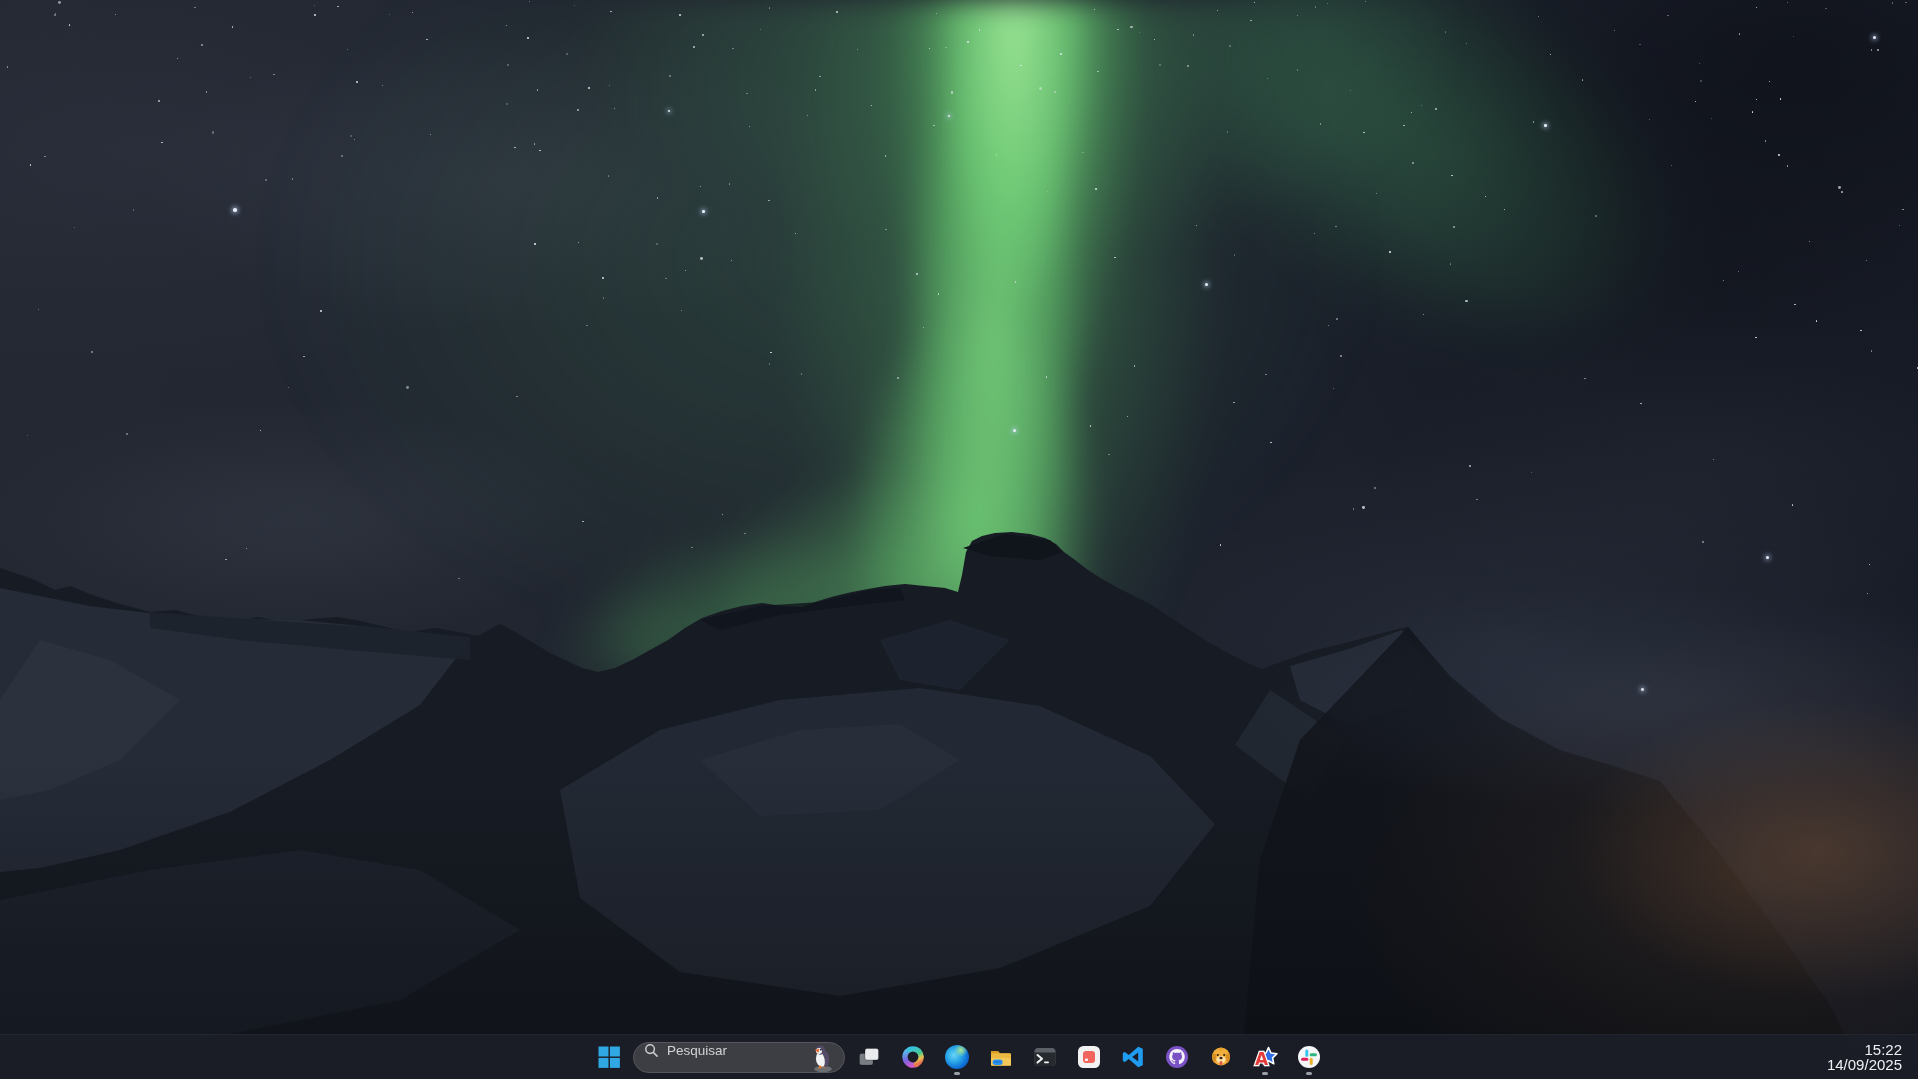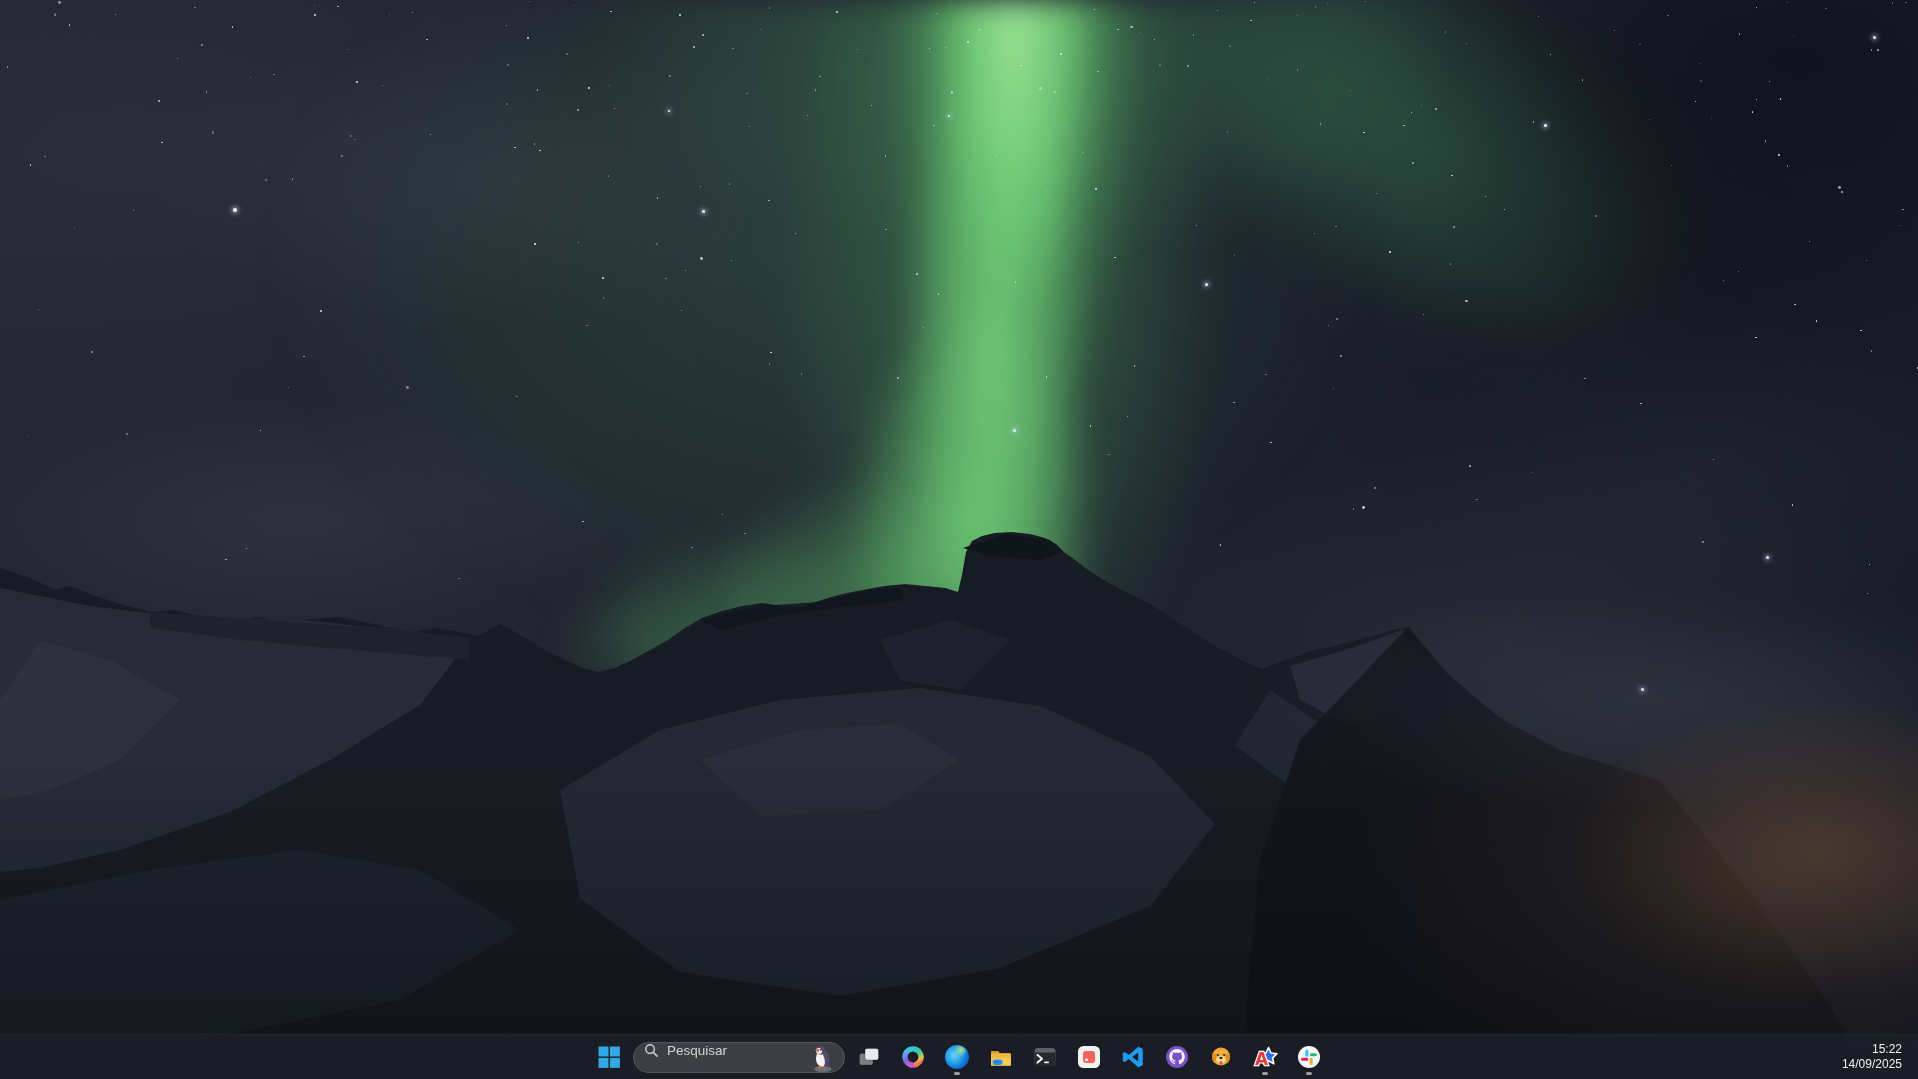--- a/index.html
+++ b/index.html
@@ -55,21 +55,21 @@
   .tb-btn{position:relative;width:40px;height:40px;border:none;background:transparent;
     border-radius:5px;display:flex;align-items:center;justify-content:center;padding:0;cursor:pointer;}
   .run-dot{position:absolute;left:50%;transform:translateX(-50%);bottom:2px;
     width:6px;height:3px;border-radius:2px;background:#9aa0a6;}
   .search-pill{height:31px;width:212px;border-radius:16px;display:flex;align-items:flex-start;
     background:#3c3e43;border:1px solid #55575c;box-sizing:border-box;padding:0 6px 0 10px;cursor:pointer;}
   .search-pill .s-label{flex:0 0 auto;margin-left:8px;font-size:13.5px;color:#d2d3d5;}
   .search-pill .s-spacer{flex:1;}
   .tb-clock{position:absolute;right:8px;top:0;height:44px;display:flex;flex-direction:column;
     justify-content:center;align-items:flex-end;padding:0 8px;border-radius:5px;cursor:default;
-    font-size:12px;line-height:15px;color:#eef1f4;text-align:left;}
+    font-size:15px;line-height:15px;color:#eef1f4;text-align:left;}
 
   
   .edge-ball{width:24px;height:24px;border-radius:50%;
     background:
       radial-gradient(9px 9px at 16px 5px, #a9e98f 0%, rgba(130,215,125,0) 75%),
       radial-gradient(circle at 38% 42%, #6ad6f6 0%, #2aa7e8 35%, #1173d8 62%, #0a50b4 85%, #083f96 100%);}
 </style>
 </head>
 <body>
 

